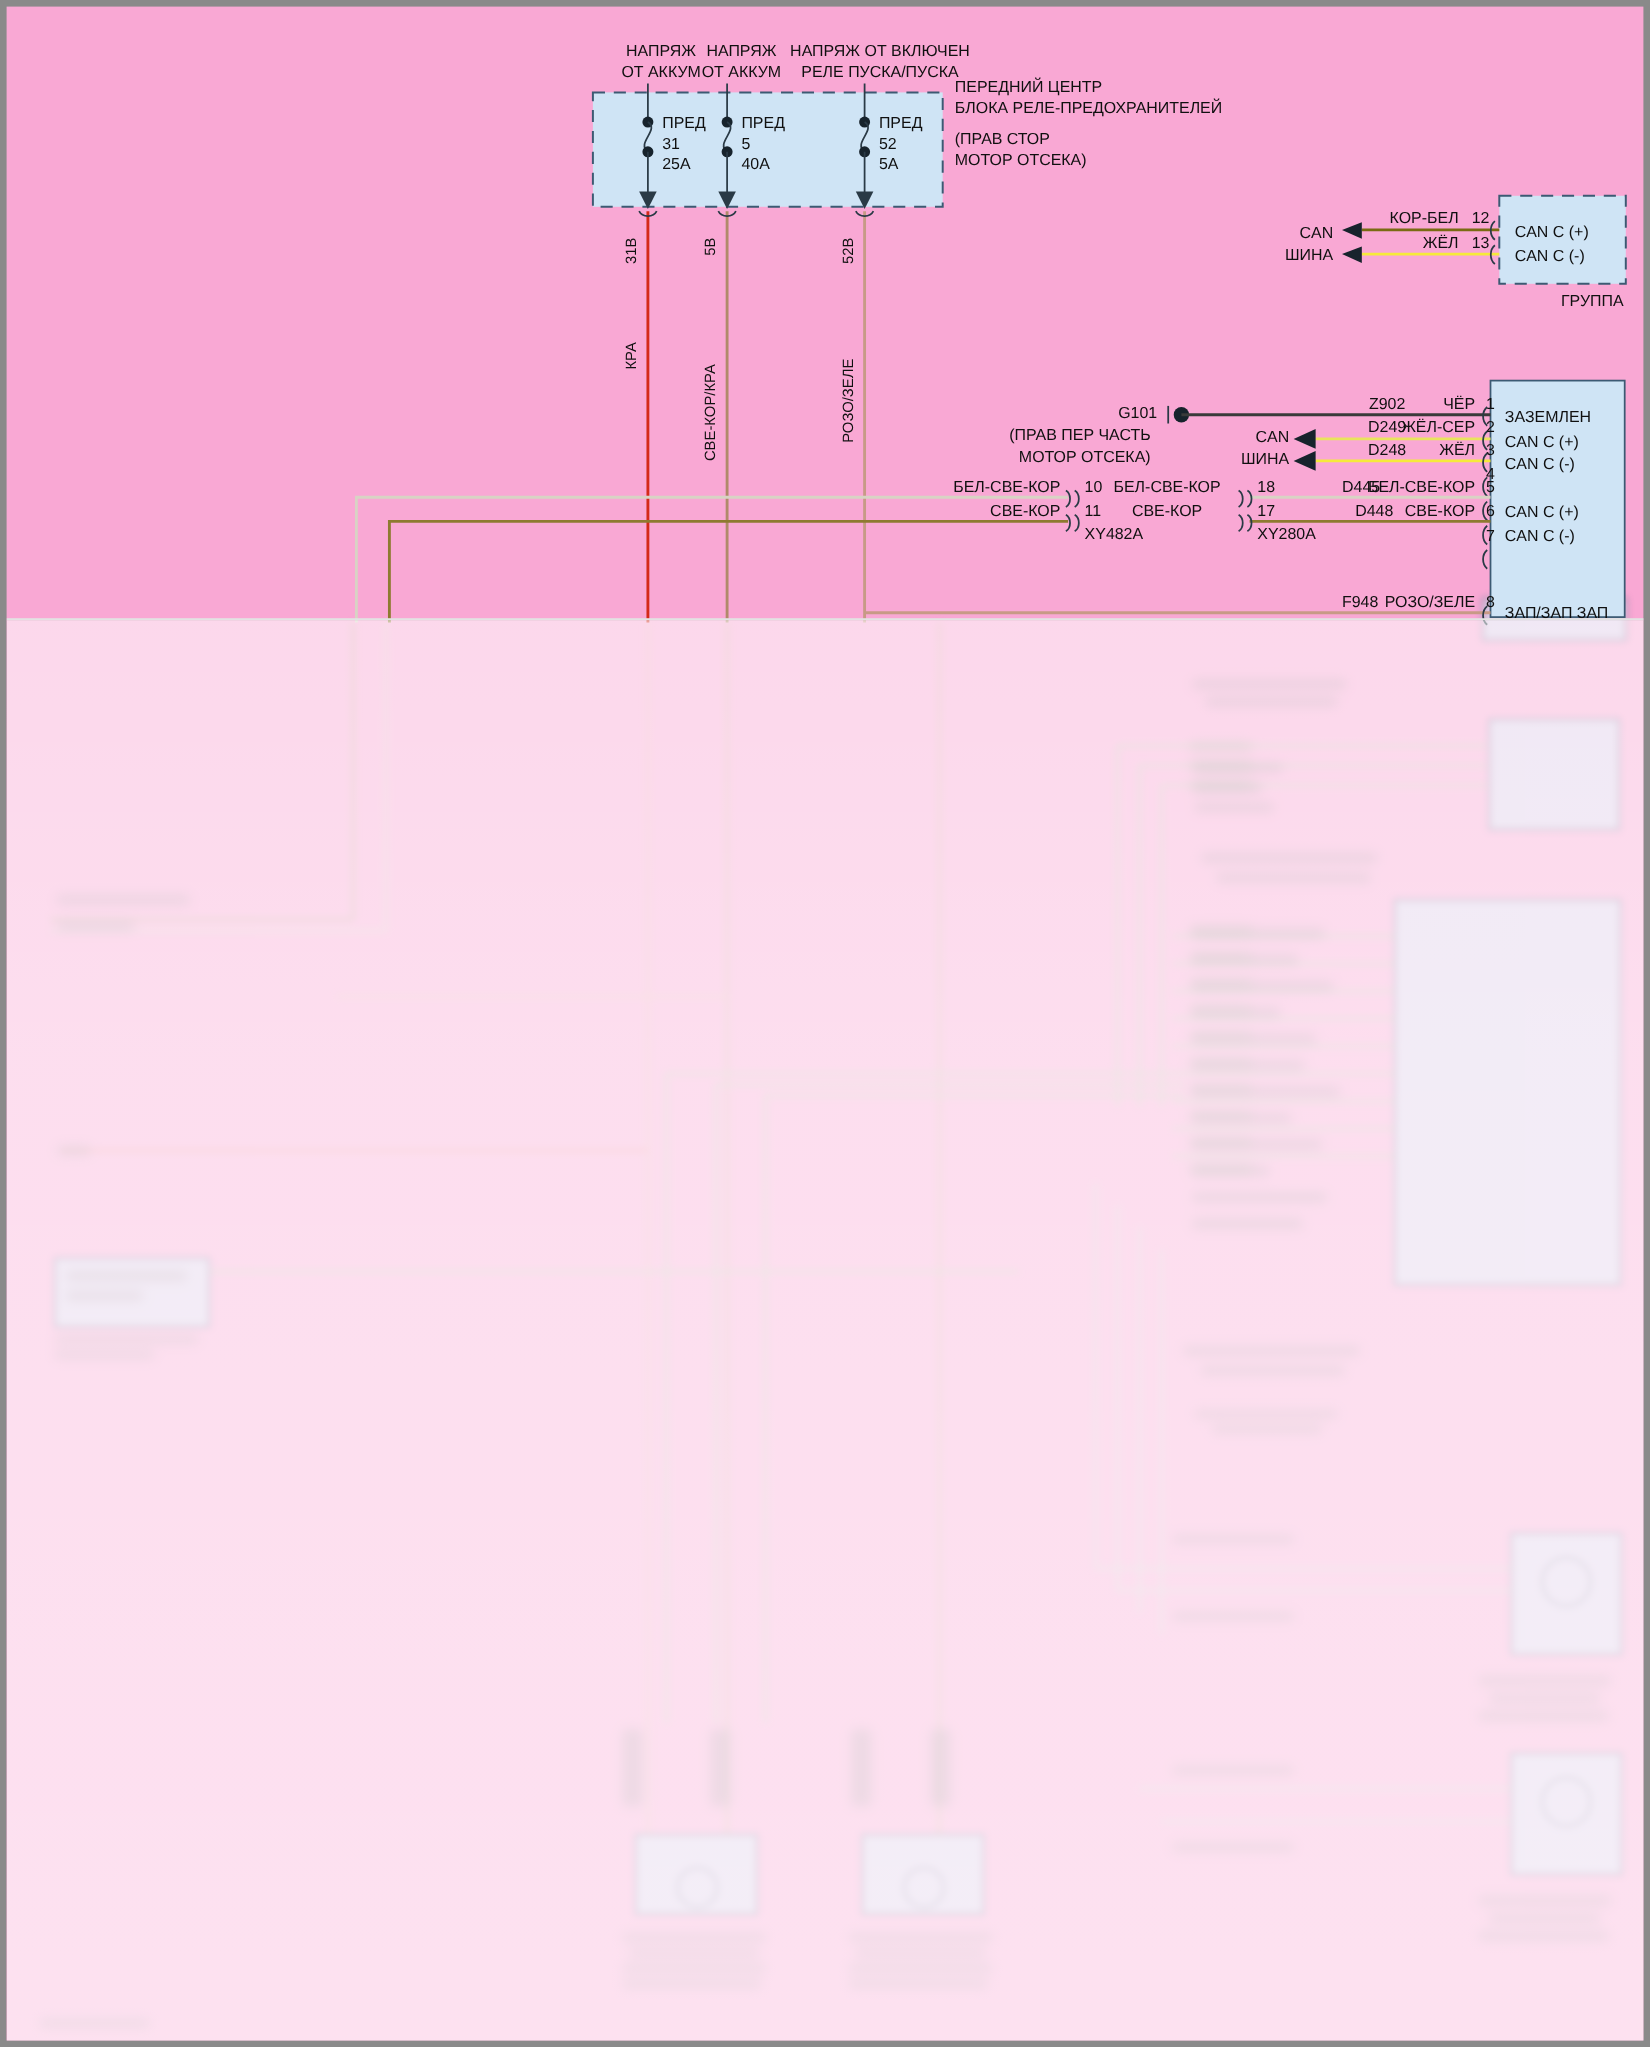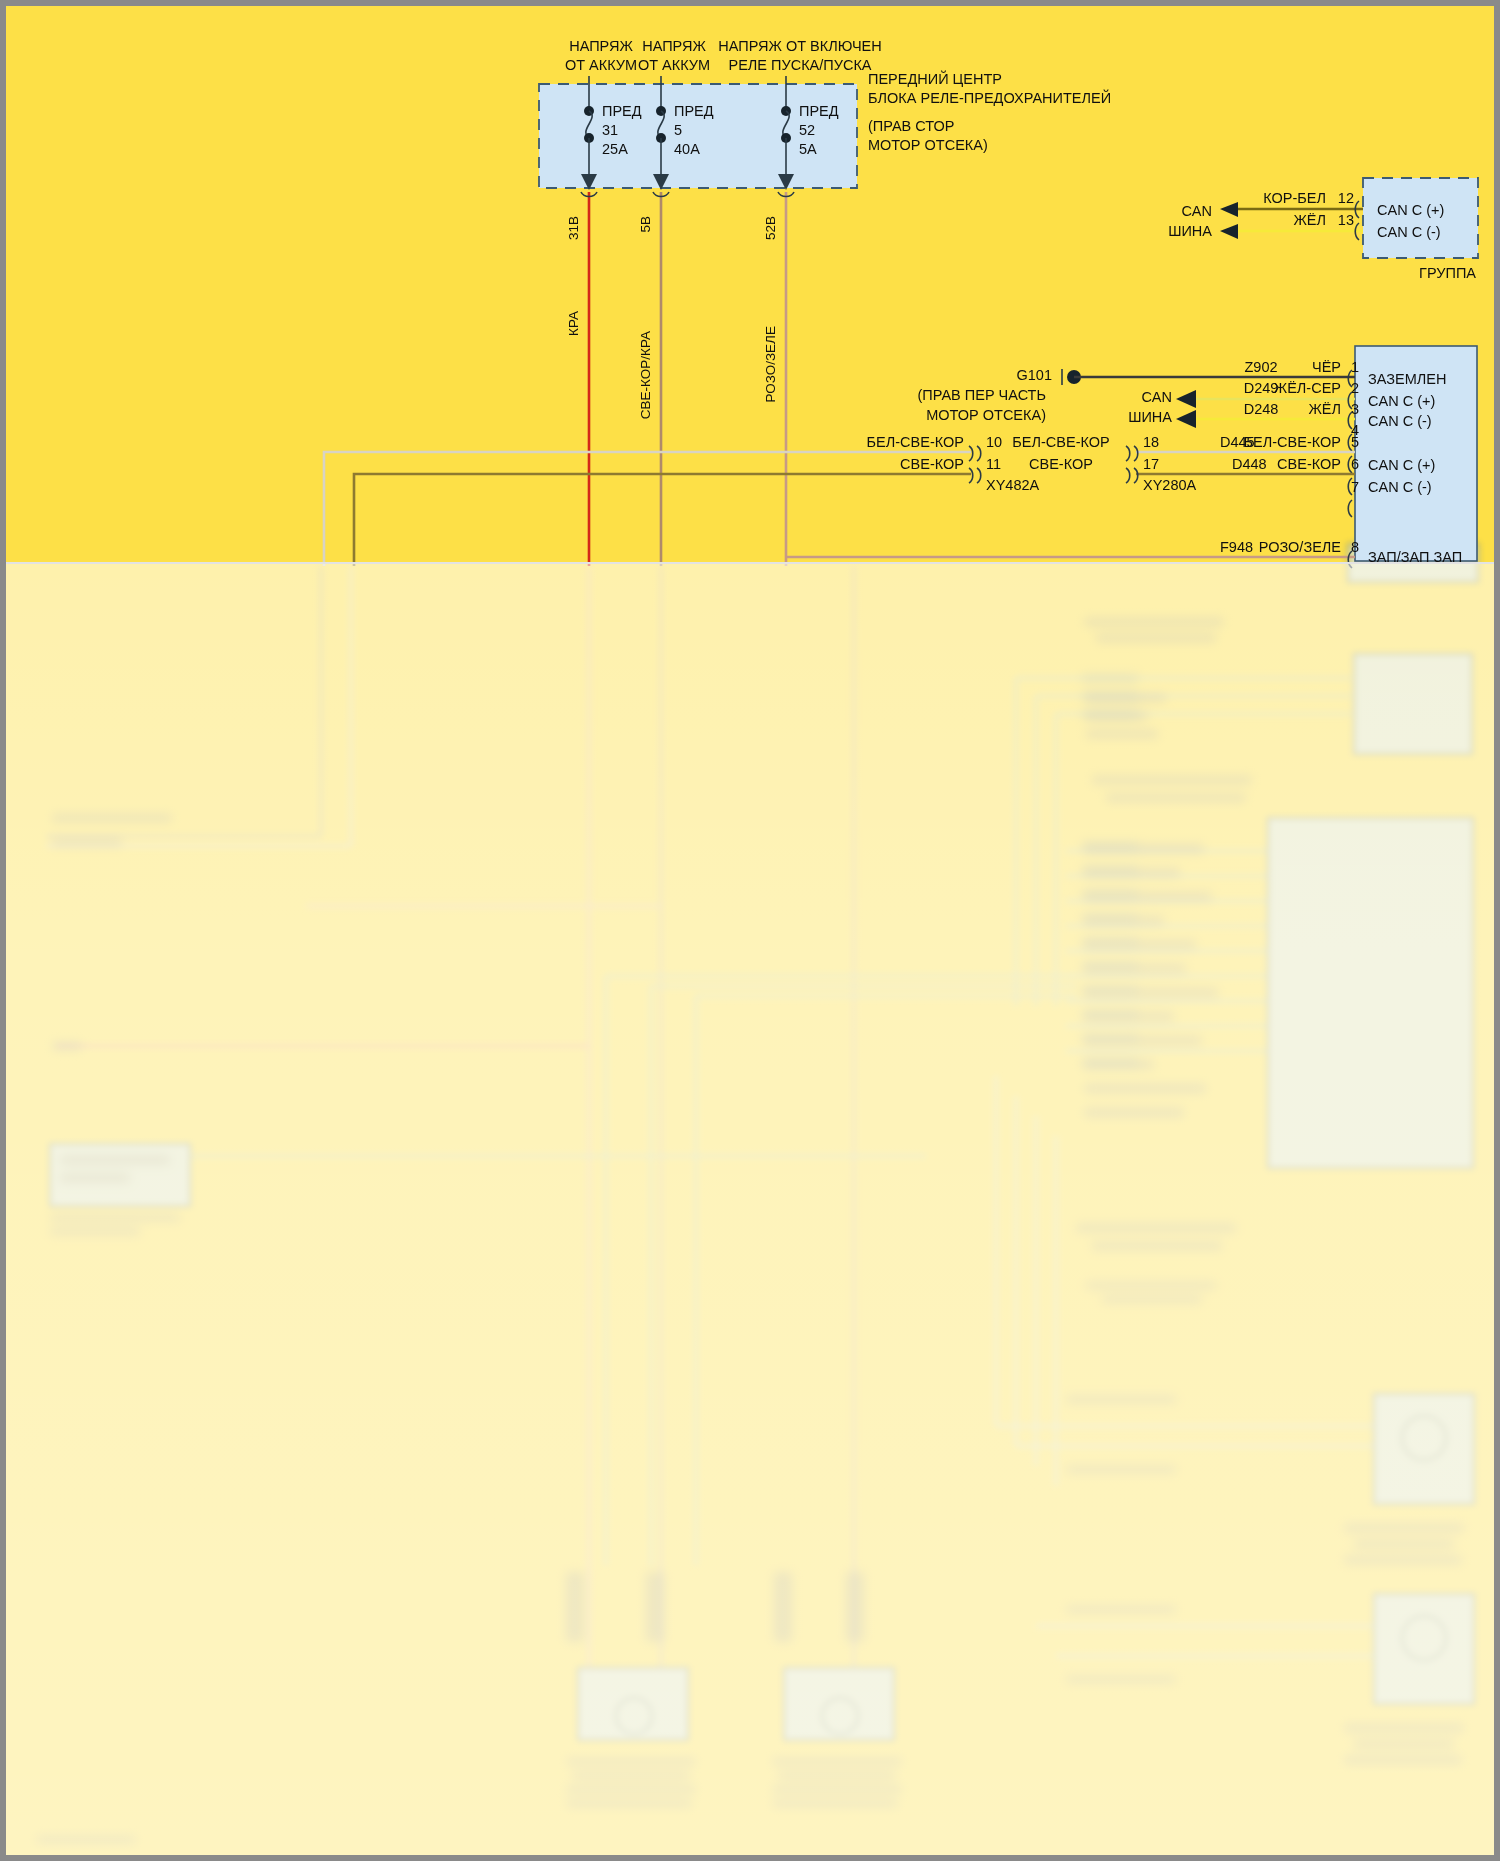--- a/index.html
+++ b/index.html
@@ -1,17 +1,17 @@
 <!DOCTYPE html>
 <html><head>
 <meta charset="utf-8">
 <style>
   html,body{margin:0;padding:0;background:#8a8a8a;}
   body{font-family:"Liberation Sans",sans-serif;}
-  #page{position:relative;width:1500px;height:1861px;background:#fde047;
+  #page{position:relative;width:1500px;height:1861px;background:#f9a8d4;
         border:6px solid #8a8a8a;box-sizing:border-box;overflow:hidden;}
   #sheet{position:absolute;left:0;top:0;width:1500px;height:1861px;}
   svg{display:block;}
   .t{font-family:"Liberation Sans",sans-serif;fill:#101010;}
   .t13{font-size:13.5px;}
   .t14{font-size:14.5px;}
   .box-blue{fill:#cfe4f5;stroke:#3c5a73;stroke-width:1.6;}
   .box-blue-d{fill:#cfe4f5;stroke:#3c5a73;stroke-width:1.8;stroke-dasharray:11 8;}
   .wire{fill:none;stroke-width:2.6;stroke-linecap:butt;}
   .thin{fill:none;stroke:#2a3a46;stroke-width:1.6;}

